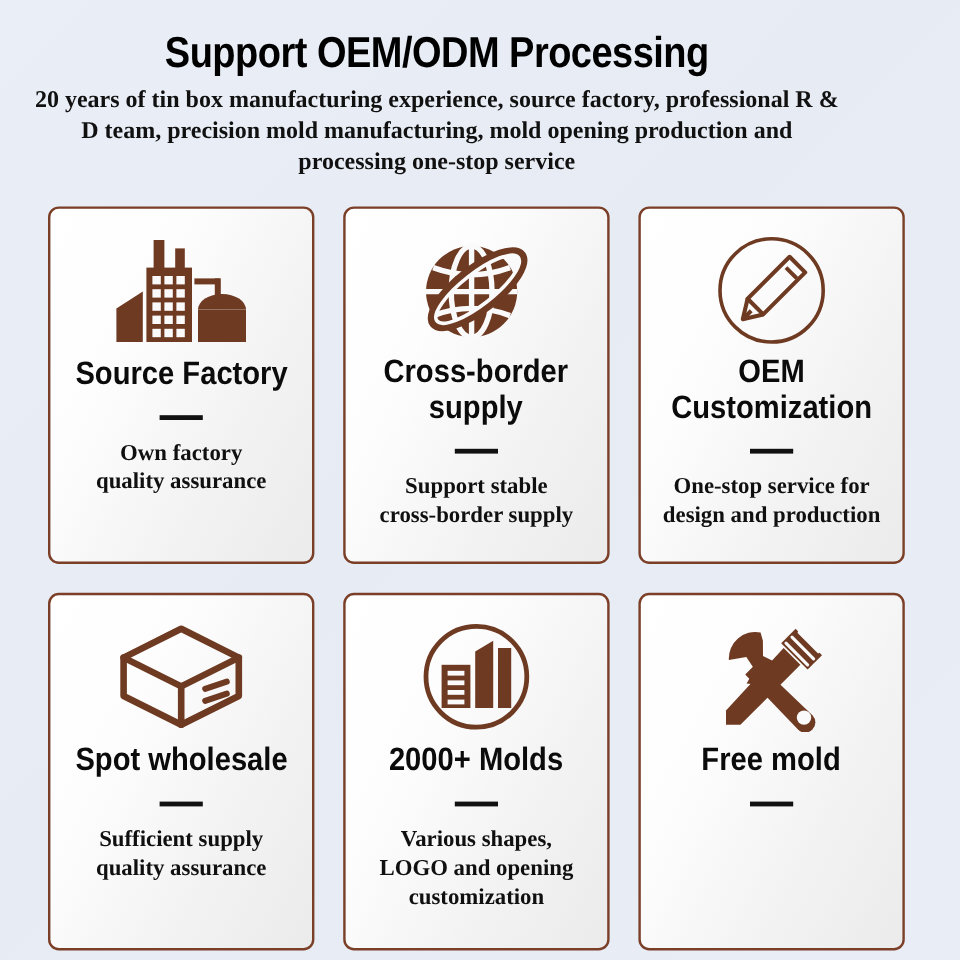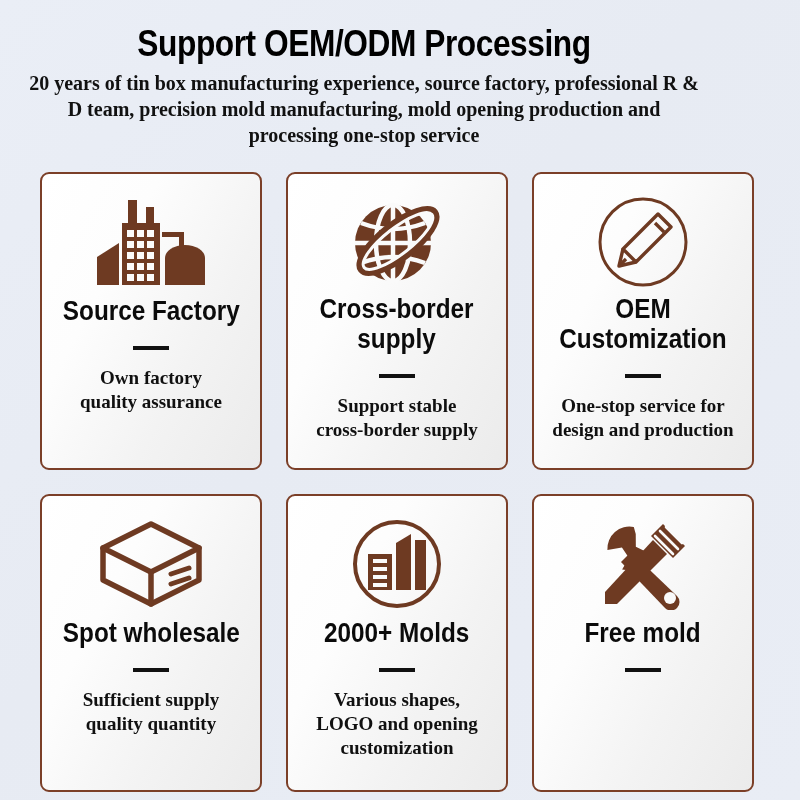--- a/index.html
+++ b/index.html
@@ -192,21 +192,21 @@
           </g>
           <g stroke="#6e3a22" stroke-width="5" stroke-linecap="round">
             <line x1="76" y1="56" x2="94" y2="50"></line>
             <line x1="76" y1="66" x2="94" y2="60"></line>
           </g>
         </svg>
       </div>
       <div class="card-title">Spot wholesale</div>
       <div class="divider"></div>
       <div class="card-desc">Sufficient supply
-quality quantity</div>
+quality assurance</div>
     </div>
 
     <div class="card">
       <div class="icon-wrap">
         <svg width="96" height="96" viewBox="0 0 96 96">
           <circle cx="48" cy="48" r="42" fill="none" stroke="#6e3a22" stroke-width="4"></circle>
           <g fill="#6e3a22">
             <rect x="19" y="38" width="24" height="36"></rect>
             <path d="M47 27 L62 18 L62 74 L47 74 Z"></path>
             <rect x="66" y="24" width="11" height="50"></rect>

